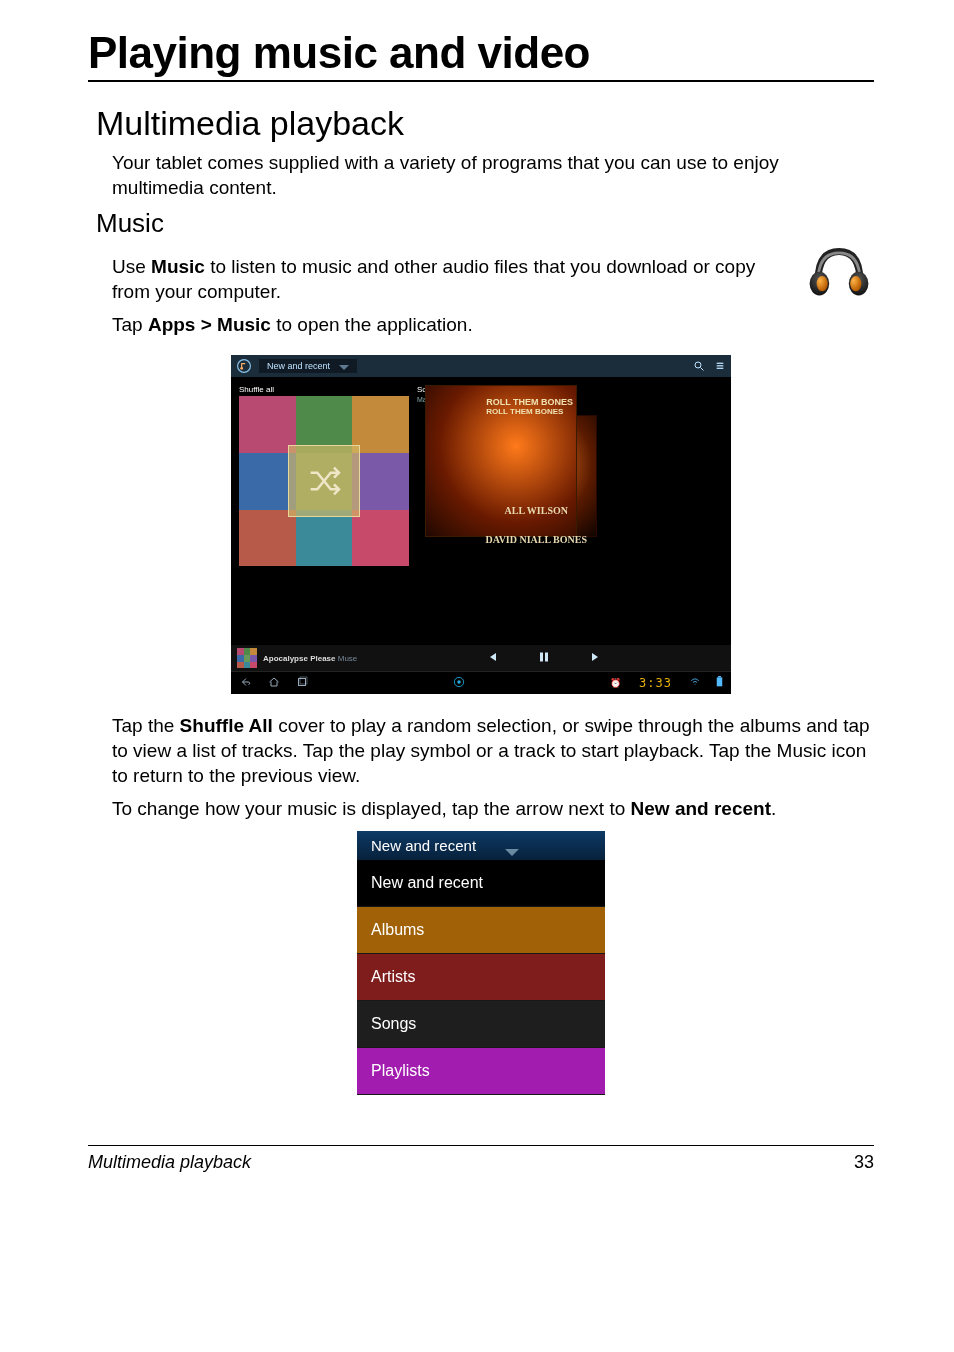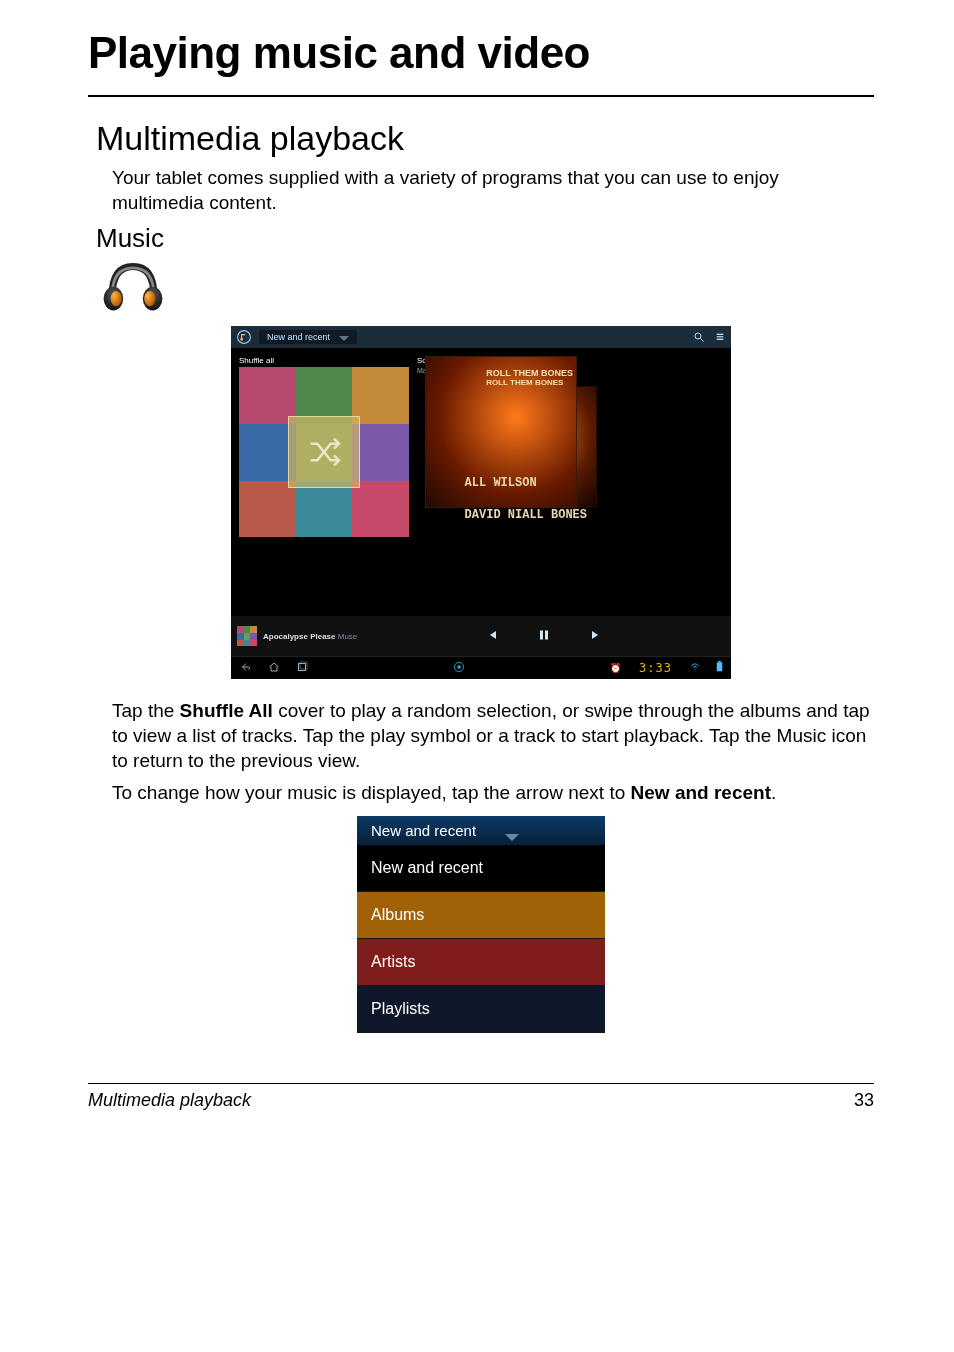--- a/index.html
+++ b/index.html
@@ -11,21 +11,21 @@
     width: 954px;
   }
   .page {
     padding: 28px 80px 40px 88px;
   }
   h1.title {
     font-size: 44px;
     font-weight: 700;
     margin: 0 0 6px 0;
     border-bottom: 2px solid #000;
-    padding-bottom: 17px;
+    padding-bottom: 2px;
     letter-spacing: -0.5px;
   }
   h2.section {
     font-size: 34px;
     font-weight: 400;
     margin: 22px 0 8px 8px;
   }
   h3.subsection {
     font-size: 26px;
     font-weight: 400;
@@ -121,25 +121,25 @@
   .album3b {
     position:absolute; top:30px; right:-20px; width:120px; height:120px;
     background: radial-gradient(circle at 50% 40%, #ff8a2a, #5a1a00 60%, #100400);
     border:1px solid #2a0a00;
   }
   .album3-text {
     position:absolute; top:12px; right:4px; color:#f0e0b0; font-size:9px; font-weight:700;
     font-family: Liberation Sans, sans-serif; 
   }
   .album3-text2 {
-    position:absolute; top:120px; right:-10px; color:#e8d8b0; font-size:12px; font-weight:700;
-    font-family: Liberation Mono, monospace; text-align:left;
+    position:absolute; top:120px; right:-10px; color:#e8d8b0; font-size:10px; font-weight:700;
+    font-family: Liberation Serif, serif; text-align:center;
   }
   .s1-play {
-    height: 40px; background:#111; display:flex; align-items:center;
+    height: 26px; background:#111; display:flex; align-items:center;
     color:#ddd; font-size:8px; padding:0 6px; gap:6px;
   }
   .s1-play .art {
     width:20px; height:20px;
     display:grid; grid-template-columns:repeat(3,1fr); grid-template-rows:repeat(3,1fr);
   }
   .s1-play .art div { width:100%; height:100%; }
   .s1-play .cc { flex:1; display:flex; align-items:center; justify-content:center; gap:40px; color:#cde; font-size:12px; }
   .s1-nav {
     height: 22px; background:#000; border-top:1px solid #222;
@@ -173,21 +173,21 @@
   .s2-item {
     padding: 14px 14px;
     font-size: 16px;
     border-bottom: 1px solid #181818;
     background:#000;
   }
   .s2-item.g1 { background:#000; }
   .s2-item.g2 { background:#a16207; }
   .s2-item.g3 { background:#7f1d1d; }
   .s2-item.g4 { background:#1e1e1e; }
-  .s2-item.g5 { background:#0f172a; }
+  .s2-item.g5 { background:#a21caf; }
   .s2-item.g6 { background:#2e2e2e; }
 
   
   .footer {
     border-top: 1px solid #000;
     margin-top: 20px;
     padding-top: 6px;
     display: flex;
     justify-content: space-between;
     font-size: 18px;
@@ -202,20 +202,28 @@
 
   <h1 class="title">Playing music and video</h1>
 
   <h2 class="section">Multimedia playback</h2>
 
   <p class="body">Your tablet comes supplied with a variety of programs that you can use to enjoy multimedia content.</p>
 
   <h3 class="subsection">Music</h3>
 
   <div class="para-with-icon">
+    <div class="text">
+      <p class="body">
+        <span>Use </span><span class="bold">Music</span><span> to listen to music and other audio files that you download or copy from your computer.</span>
+      </p>
+      <p class="body">
+        <span>Tap </span><span class="bold">Apps &gt; Music</span><span> to open the application.</span>
+      </p>
+    </div>
     <svg class="headphones" viewBox="0 0 100 80">
       <defs>
         <radialGradient id="gm" cx="50%" cy="30%" r="70%">
           <stop offset="0%" stop-color="#555"></stop>
           <stop offset="100%" stop-color="#111"></stop>
         </radialGradient>
         <radialGradient id="go" cx="30%" cy="30%" r="70%">
           <stop offset="0%" stop-color="#ffb347"></stop>
           <stop offset="100%" stop-color="#b85c00"></stop>
         </radialGradient>
@@ -370,20 +378,21 @@
   </p>
 
   <div class="screenshot2">
     <div class="s2-header">
       <span>New and recent</span>
       <span class="tri"></span>
     </div>
     <div class="s2-item g1">New and recent</div>
     <div class="s2-item g2">Albums</div>
     <div class="s2-item g3">Artists</div>
+    <div class="s2-item g4">Songs</div>
     <div class="s2-item g5">Playlists</div>
   </div>
 
   <div class="footer">
     <span>Multimedia playback</span>
     <span class="pn">33</span>
   </div>
 
 </div>
 

